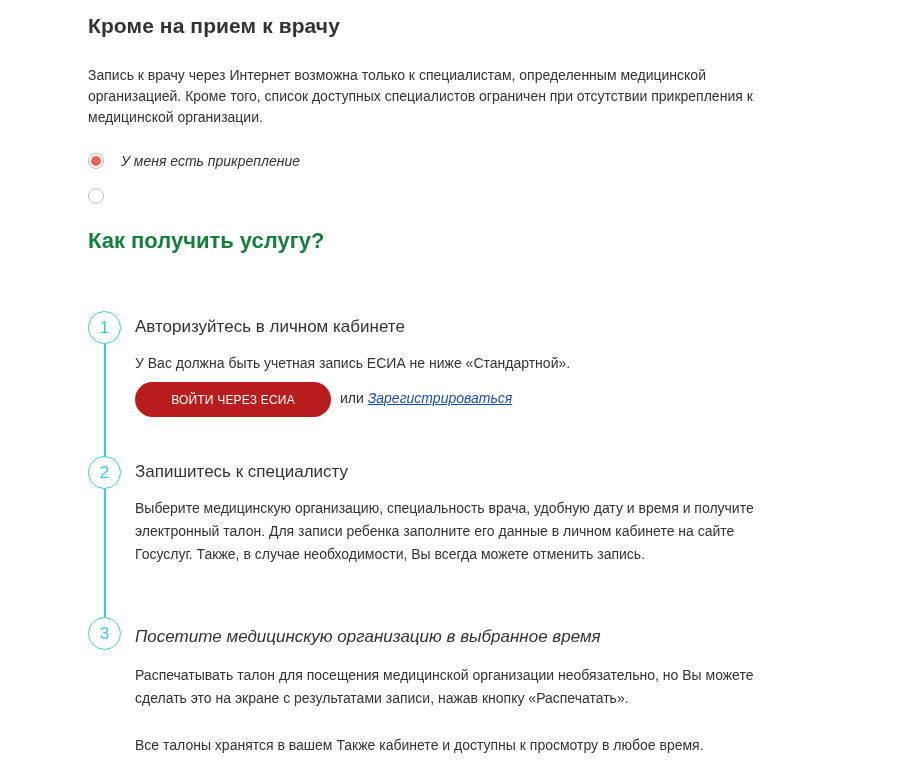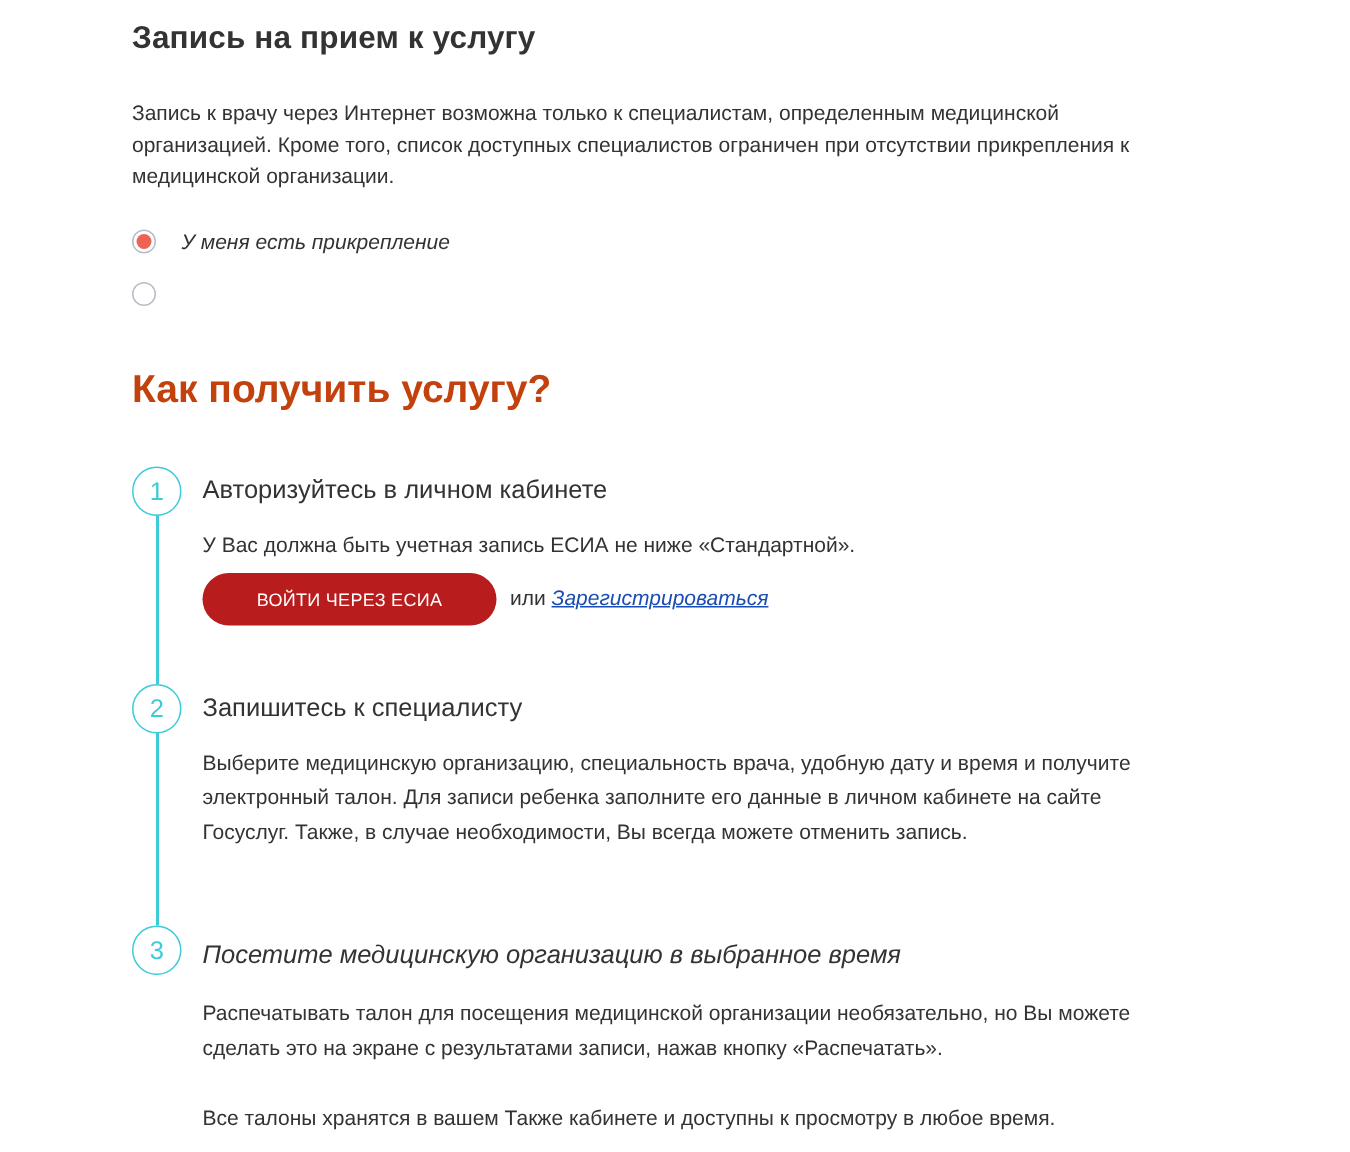--- a/index.html
+++ b/index.html
@@ -4,37 +4,37 @@
 <style>
   html, body { margin: 0; padding: 0; background: #ffffff; }
   body { width: 900px; height: 768px; overflow: hidden; position: relative;
          font-family: "Liberation Sans", sans-serif; color: #333333; }
   .page { position: absolute; left: 88px; top: 0; width: 720px; }
   .h1 { position: absolute; left: 0; top: 14px; font-size: 21px; font-weight: bold; color: #333; white-space: nowrap; letter-spacing: 0.1px; }
   .intro { position: absolute; left: 0; top: 65px; width: 700px; font-size: 14px; line-height: 21px; color: #333; }
   .radio-row { position: absolute; left: 0; display: flex; align-items: center; font-size: 14px; color: #333; cursor: pointer; font-style: italic; }
   .radio { width: 16px; height: 16px; border-radius: 50%; border: 1px solid #b7bec8; box-sizing: border-box; position: relative; margin-right: 17px; background: #fff; }
   .radio.checked::after { content: ""; position: absolute; left: 2px; top: 2px; width: 10px; height: 10px; border-radius: 50%; background: #ee6352; }
-  .h2 { position: absolute; left: 0; top: 244px; font-size: 26px; font-weight: bold; color: #c2410c; white-space: nowrap; }
+  .h2 { position: absolute; left: 0; top: 228px; font-size: 22px; font-weight: bold; color: #15803d; white-space: nowrap; }
 
   .timeline-line { position: absolute; left: 104px; width: 1.5px; background: #3ccbd8; }
   .step-circle { position: absolute; left: 88px; width: 33px; height: 33px; border-radius: 50%; border: 1.5px solid #3ccbd8; box-sizing: border-box; background: #fff;
                  display: flex; align-items: center; justify-content: center; font-size: 17px; color: #3ccbd8; }
   .step-title { position: absolute; left: 135px; font-size: 17px; color: #333; white-space: nowrap; }
   .step-text { position: absolute; left: 135px; width: 650px; font-size: 14px; line-height: 23px; color: #333; }
   .btn-esia { position: absolute; left: 135px; top: 382px; width: 196px; height: 35px; border-radius: 18px; background: #b91c1c;
               color: #fff; font-size: 12px; display: flex; align-items: center; justify-content: center; border: none; cursor: pointer; letter-spacing: 0.2px; }
   .or-wrap { position: absolute; left: 340px; top: 390px; font-size: 14px; color: #333; white-space: nowrap; }
   .link { color: #0d4cd3; text-decoration: underline; cursor: pointer; color: #1a4db3; font-style: italic; }
 </style>
 </head>
 <body>
 
 <div class="page">
-  <div class="h1">Запись на прием к услугу</div>
+  <div class="h1">Кроме на прием к врачу</div>
   <div class="intro">Запись к врачу через Интернет возможна только к специалистам, определенным медицинской организацией. Кроме того, список доступных специалистов ограничен при отсутствии прикрепления к медицинской организации.</div>
 
   <div class="radio-row" style="top:153px;">
     <span class="radio checked"></span>
     <span>У меня есть прикрепление</span>
   </div>
   <div class="radio-row" style="top:188px;">
     <span class="radio"></span>
   </div>
 

